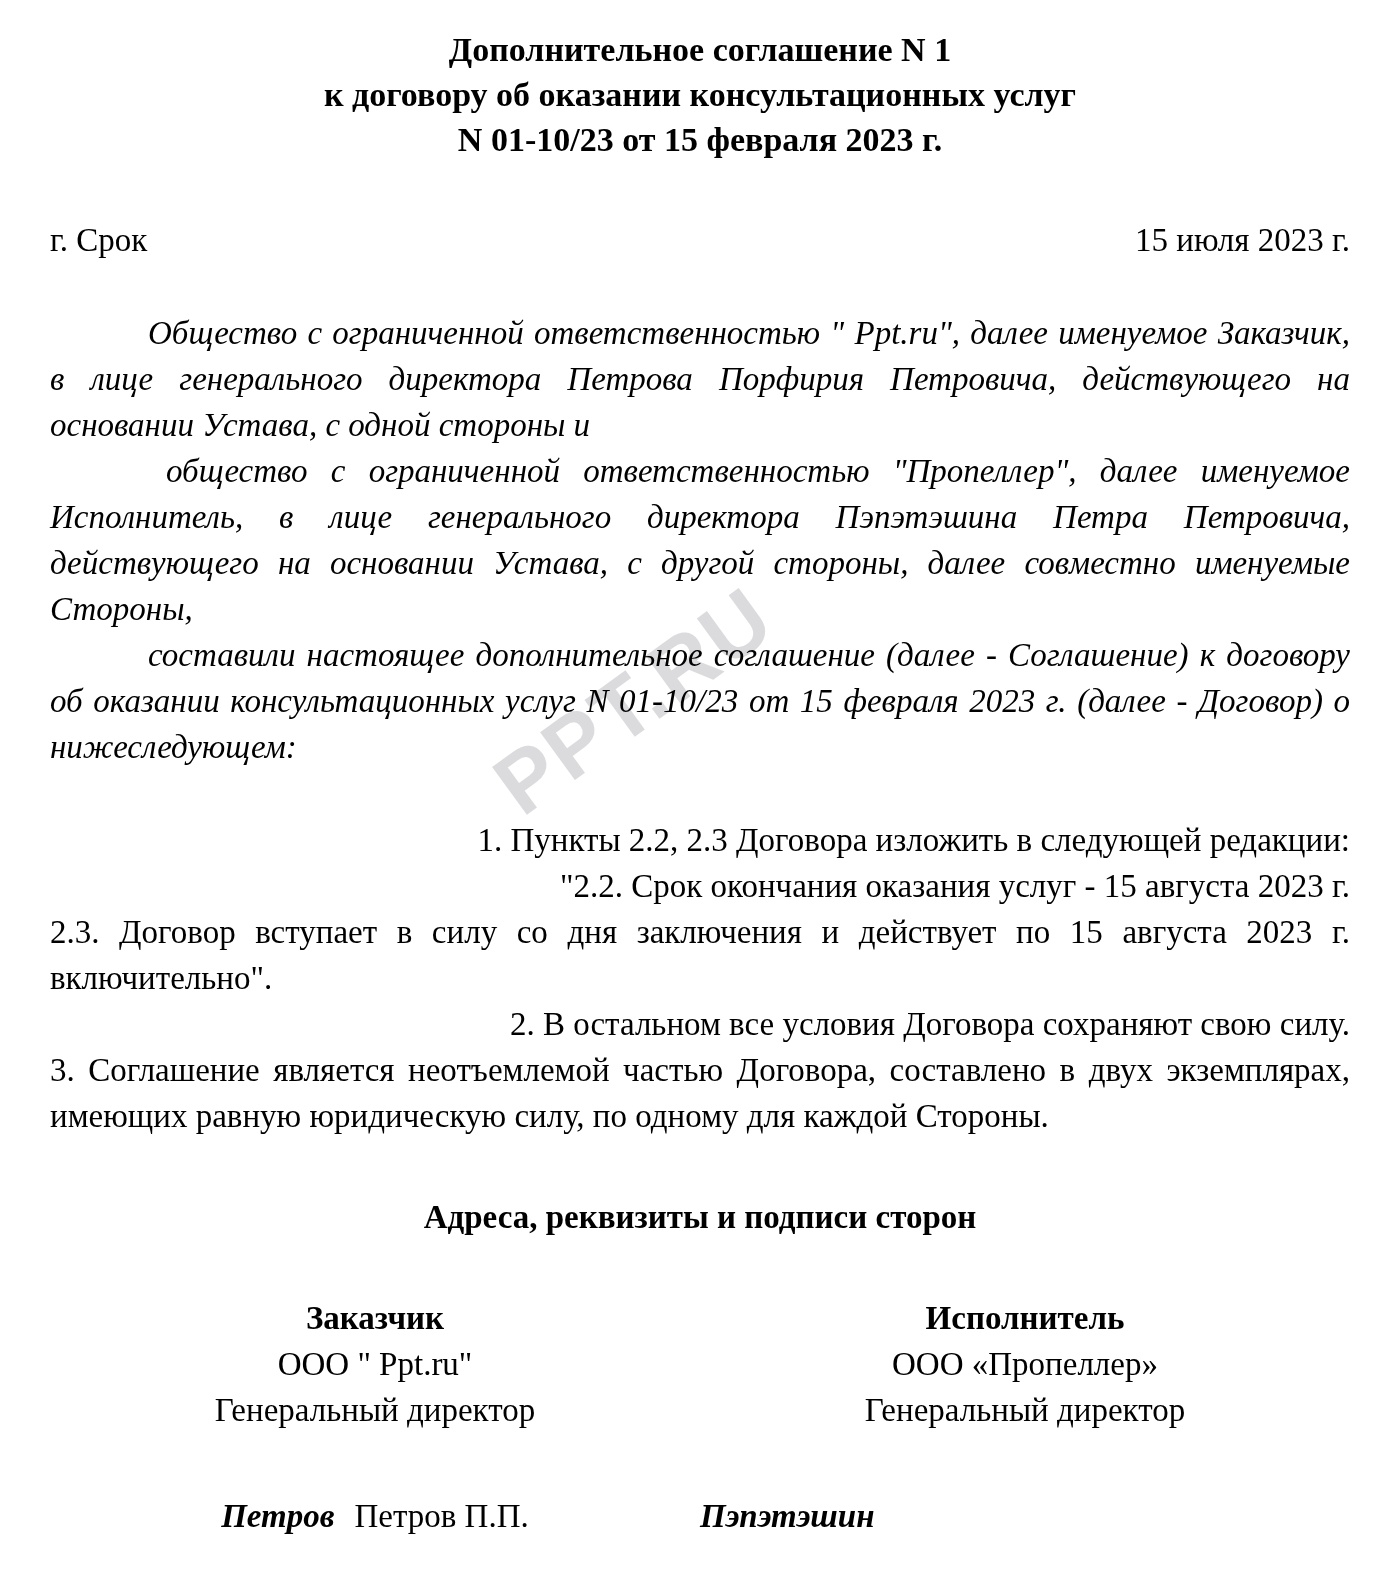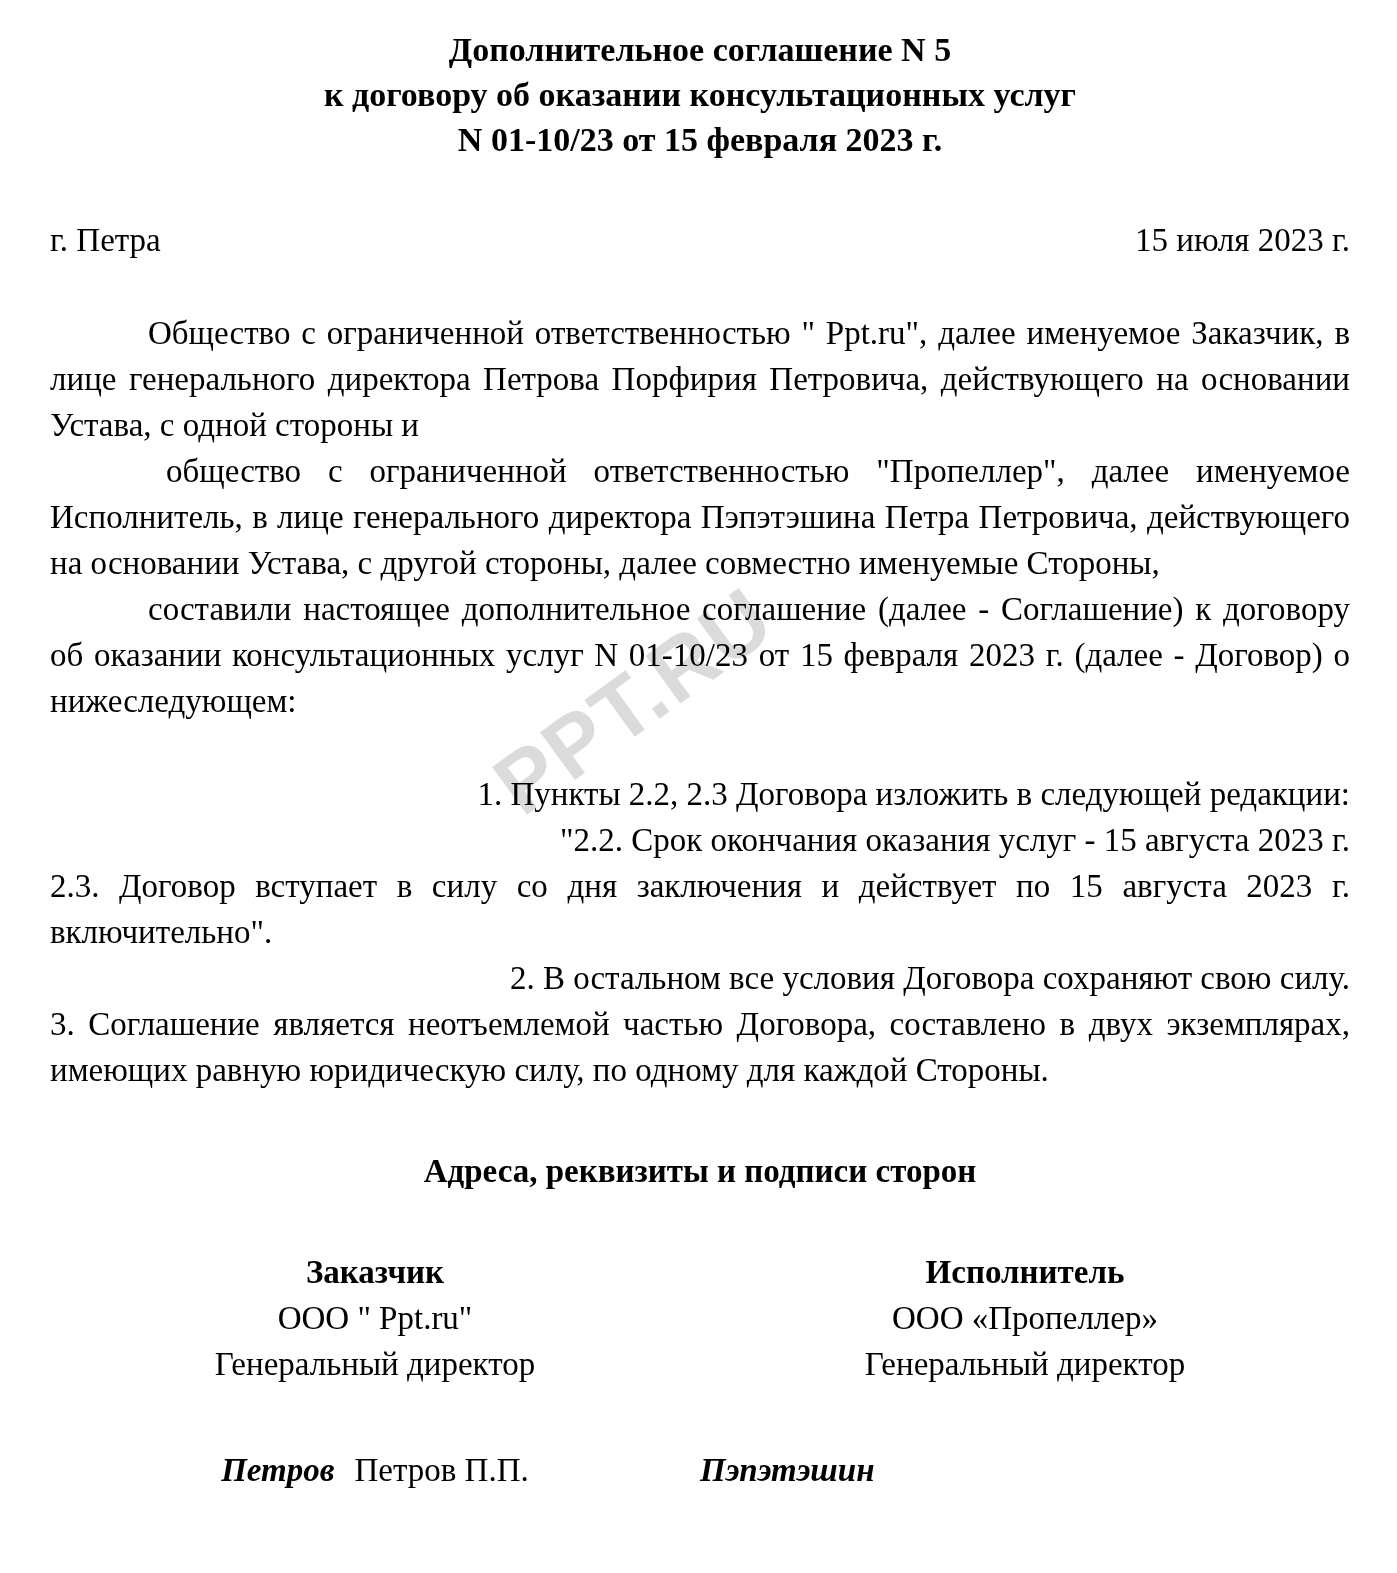--- a/index.html
+++ b/index.html
@@ -69,20 +69,21 @@
     margin-top: 56px;
   }
 
   
   .para {
     font-size: 33px;
     line-height: 46px;
     text-align: justify;
     text-justify: inter-word;
     margin: 0;
+    font-style: italic;
   }
   .para.indent  { text-indent: 98px; }
   .para.indent2 { text-indent: 116px; }
   .para.first   { margin-top: 48px; }
 
   
   .clauses {
     margin-top: 47px;
   }
   .clause {
@@ -151,27 +152,27 @@
 </head>
 <body>
 
 <div id="page">
 
   <div class="watermark">PPT.RU</div>
 
   <div class="content">
 
     <h1 class="doc-title">
-      <span class="tline">Дополнительное соглашение N 5</span>
+      <span class="tline">Дополнительное соглашение N 1</span>
       <span class="tline">к договору об оказании консультационных услуг</span>
       <span class="tline">N 01-10/23 от 15 февраля 2023 г.</span>
     </h1>
 
     <div class="placedate">
-      <span>г. Петра</span>
+      <span>г. Срок</span>
       <span>15 июля 2023 г.</span>
     </div>
 
     <p class="para indent first">Общество с ограниченной ответственностью " Ppt.ru", далее именуемое Заказчик, в лице генерального директора Петрова Порфирия Петровича, действующего на основании Устава, с одной стороны и</p>
 
     <p class="para indent2">общество с ограниченной ответственностью "Пропеллер", далее именуемое Исполнитель, в лице генерального директора Пэпэтэшина Петра Петровича, действующего на основании Устава, с другой стороны, далее совместно именуемые Стороны,</p>
 
     <p class="para indent">составили настоящее дополнительное соглашение (далее - Соглашение) к договору об оказании консультационных услуг N 01-10/23 от 15 февраля 2023 г. (далее - Договор) о нижеследующем:</p>
 
     <div class="clauses">

